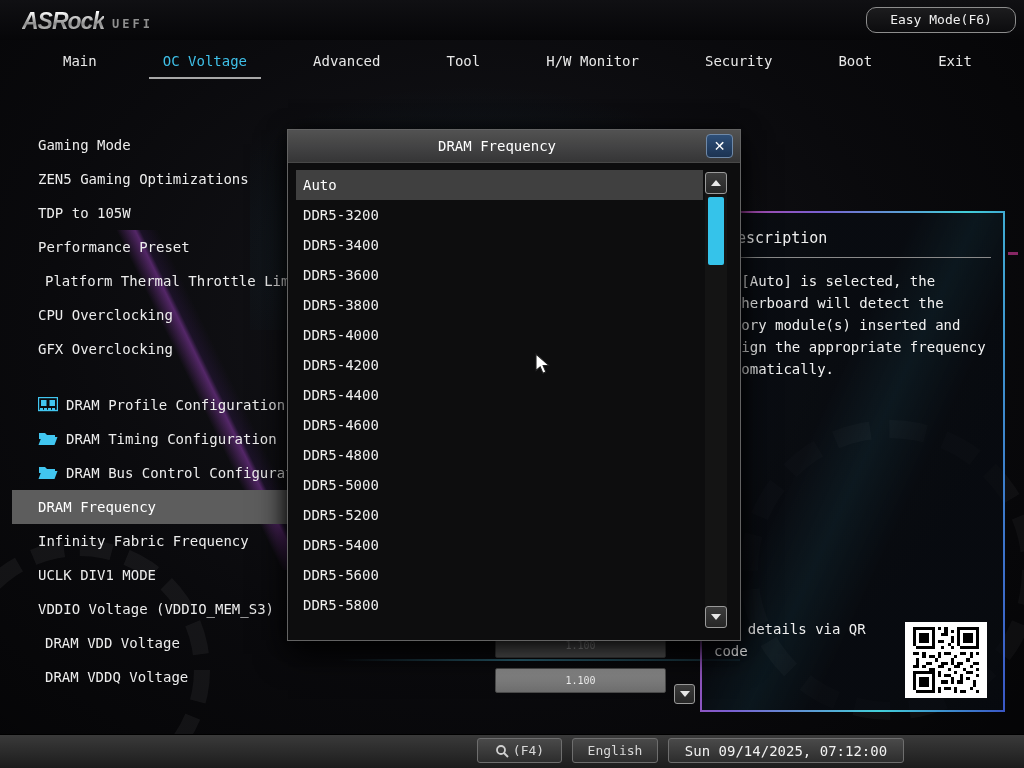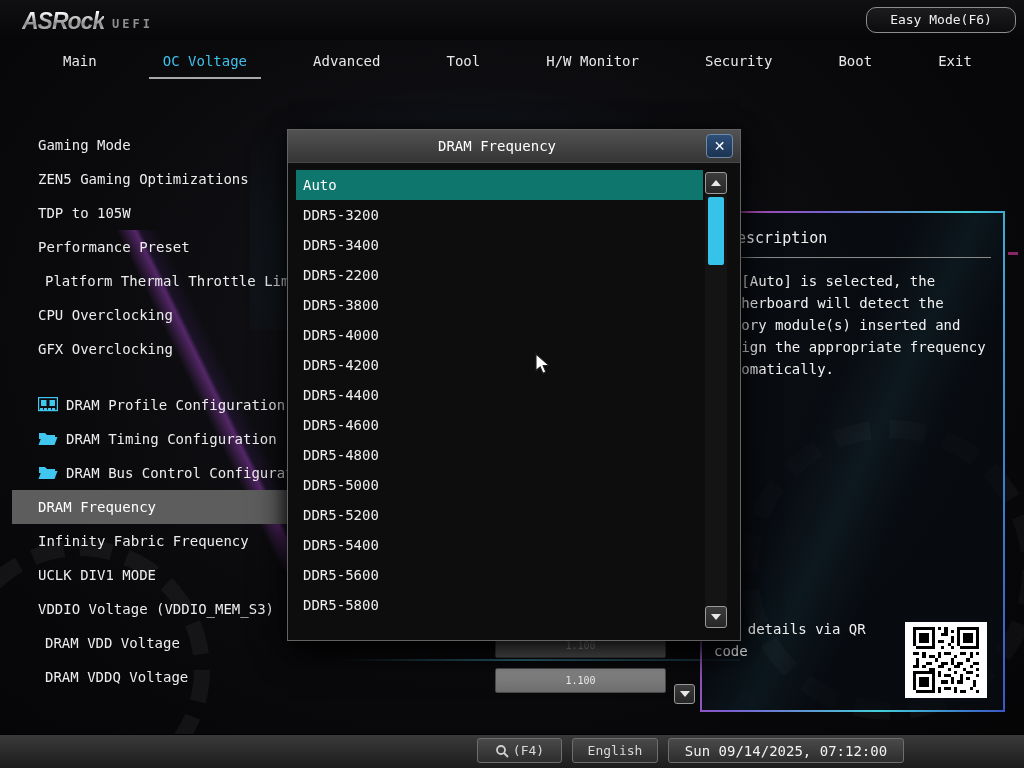--- a/index.html
+++ b/index.html
@@ -84,21 +84,21 @@
   .popup-header { position:absolute; left:0; top:0; width:100%; height:33px;
     background:linear-gradient(180deg, rgba(150,150,150,.5), rgba(110,110,110,.42));
     border-bottom:1px solid rgba(70,70,70,.8); }
   .popup-title { color:#ffffff; font-size:14px; text-align:center; line-height:33px; padding-right:34px; }
   .popup-close { position:absolute; right:7px; top:4px; width:27px; height:24px;
     background:linear-gradient(180deg,#2e4f78,#1c3352); border:1px solid #6f89a8; border-radius:4px;
     color:#ffffff; font-size:14px; font-weight:bold; text-align:center; line-height:22px;
     font-family:"DejaVu Sans",sans-serif; }
   .popup-list { position:absolute; left:8px; top:40px; width:407px; }
   .popt { height:30px; line-height:30px; padding-left:7px; color:#efefef; font-size:14px; }
-  .popt.sel { background:#0f766e; color:#ffffff; }
+  .popt.sel { background:#404040; color:#ffffff; }
   .pop-scr { position:absolute; left:417px; top:42px; width:22px; height:456px; background:#141414; border-radius:2px; }
   .pop-scr-up { position:absolute; left:0; top:0; width:22px; height:22px; }
   .pop-scr-dn { position:absolute; left:0; top:434px; width:22px; height:22px; }
   .pop-scr-thumb { position:absolute; left:3px; top:25px; width:16px; height:68px; background:#35c3ea; border-radius:2px; }
   .scr-btn2 { background:linear-gradient(180deg,#3c3c3c,#262626); border:1px solid #9a9a9a; border-radius:3px;
     display:flex; align-items:center; justify-content:center; }
 
   
   .statusbar { position:absolute; left:0; top:734px; width:1024px; height:34px; z-index:3;
     background:linear-gradient(180deg,#3a3a3a,#1c1c1c); border-top:1px solid #000; }
@@ -263,21 +263,21 @@
 
   <div class="popup">
     <div class="popup-header">
       <div class="popup-title">DRAM Frequency</div>
     </div>
     <div class="popup-close"><span>✕</span></div>
     <div class="popup-list">
       <div class="popt sel">Auto</div>
       <div class="popt">DDR5-3200</div>
       <div class="popt">DDR5-3400</div>
-      <div class="popt">DDR5-2200</div>
+      <div class="popt">DDR5-3600</div>
       <div class="popt">DDR5-3800</div>
       <div class="popt">DDR5-4000</div>
       <div class="popt">DDR5-4200</div>
       <div class="popt">DDR5-4400</div>
       <div class="popt">DDR5-4600</div>
       <div class="popt">DDR5-4800</div>
       <div class="popt">DDR5-5000</div>
       <div class="popt">DDR5-5200</div>
       <div class="popt">DDR5-5400</div>
       <div class="popt">DDR5-5600</div>

